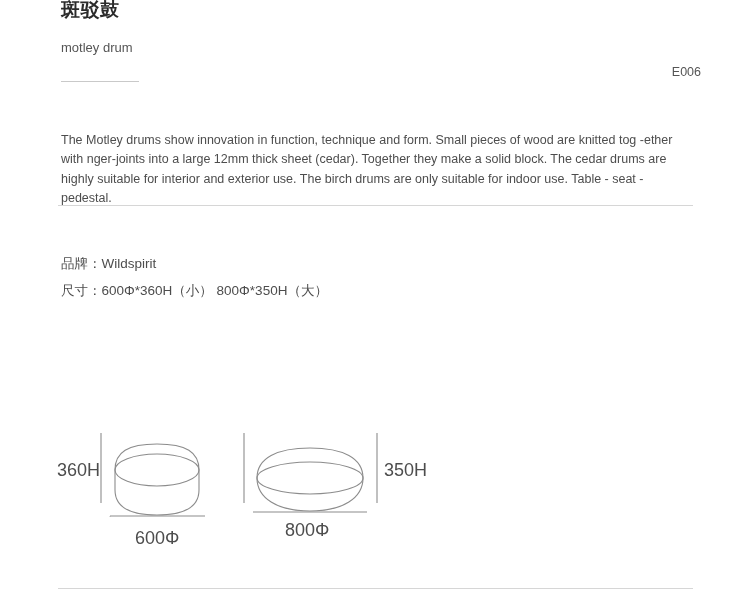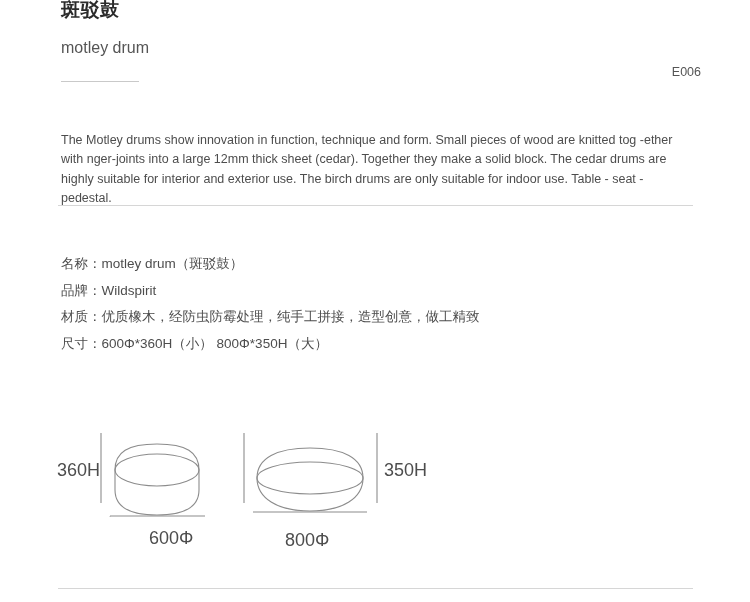--- a/index.html
+++ b/index.html
@@ -31,21 +31,21 @@
   }
   .title-cn {
     font-size: 19px;
     font-weight: bold;
     color: #2b2b2b;
     line-height: 28px;
     letter-spacing: 0.5px;
     margin: 0;
   }
   .title-en {
-    font-size: 16px;
+    font-size: 13px;
     color: #555555;
     line-height: 20px;
     margin: 14px 0 0 0;
   }
   .title-code {
     font-size: 12.5px;
     color: #555555;
     line-height: 20px;
     margin: 4px 0 0 0;
     text-align: right;
@@ -106,22 +106,22 @@
     width: 400px;
     height: 130px;
   }
   .dim-label {
     position: absolute;
     font-size: 18px;
     color: #4d4d4d;
   }
   .dim-360 { left: 2px;  top: 42px; }
   .dim-350 { left: 329px; top: 42px; }
-  .dim-600 { left: 94px; top: 110px; text-align: right; }
-  .dim-800 { left: 230px; top: 112px; }
+  .dim-600 { left: 80px; top: 110px; text-align: right; }
+  .dim-800 { left: 230px; top: 102px; }
 
   
   .rule-bottom {
     position: absolute;
     left: 58px;
     top: 588px;
     width: 635px;
     height: 1px;
     background: #d6d6d6;
   }
@@ -139,23 +139,21 @@
 
   <div class="rule-short"></div>
 
   <div class="description">
     <p>The Motley drums show innovation in function, technique and form. Small pieces of wood are knitted tog -ether with nger-joints into a large 12mm thick sheet (cedar). Together they make a solid block. The cedar drums are highly suitable for interior and exterior use. The birch drums are only suitable for indoor use. Table - seat - pedestal.</p>
   </div>
 
   <div class="rule-long"></div>
 
   <div class="specs">
-    <div class="spec-row">名称：motley drum（斑驳鼓）</div>
     <div class="spec-row">品牌：Wildspirit</div>
-    <div class="spec-row">材质：优质橡木，经防虫防霉处理，纯手工拼接，造型创意，做工精致</div>
     <div class="spec-row">尺寸：600Φ*360H（小）  800Φ*350H（大）</div>
   </div>
 
   <div class="drawing">
     <span class="dim-label dim-360">360H</span>
     <span class="dim-label dim-350">350H</span>
     <span class="dim-label dim-600">600Φ</span>
     <span class="dim-label dim-800">800Φ</span>
 
     <svg width="400" height="130" viewBox="0 0 400 130" style="position:absolute;left:0;top:0;">

